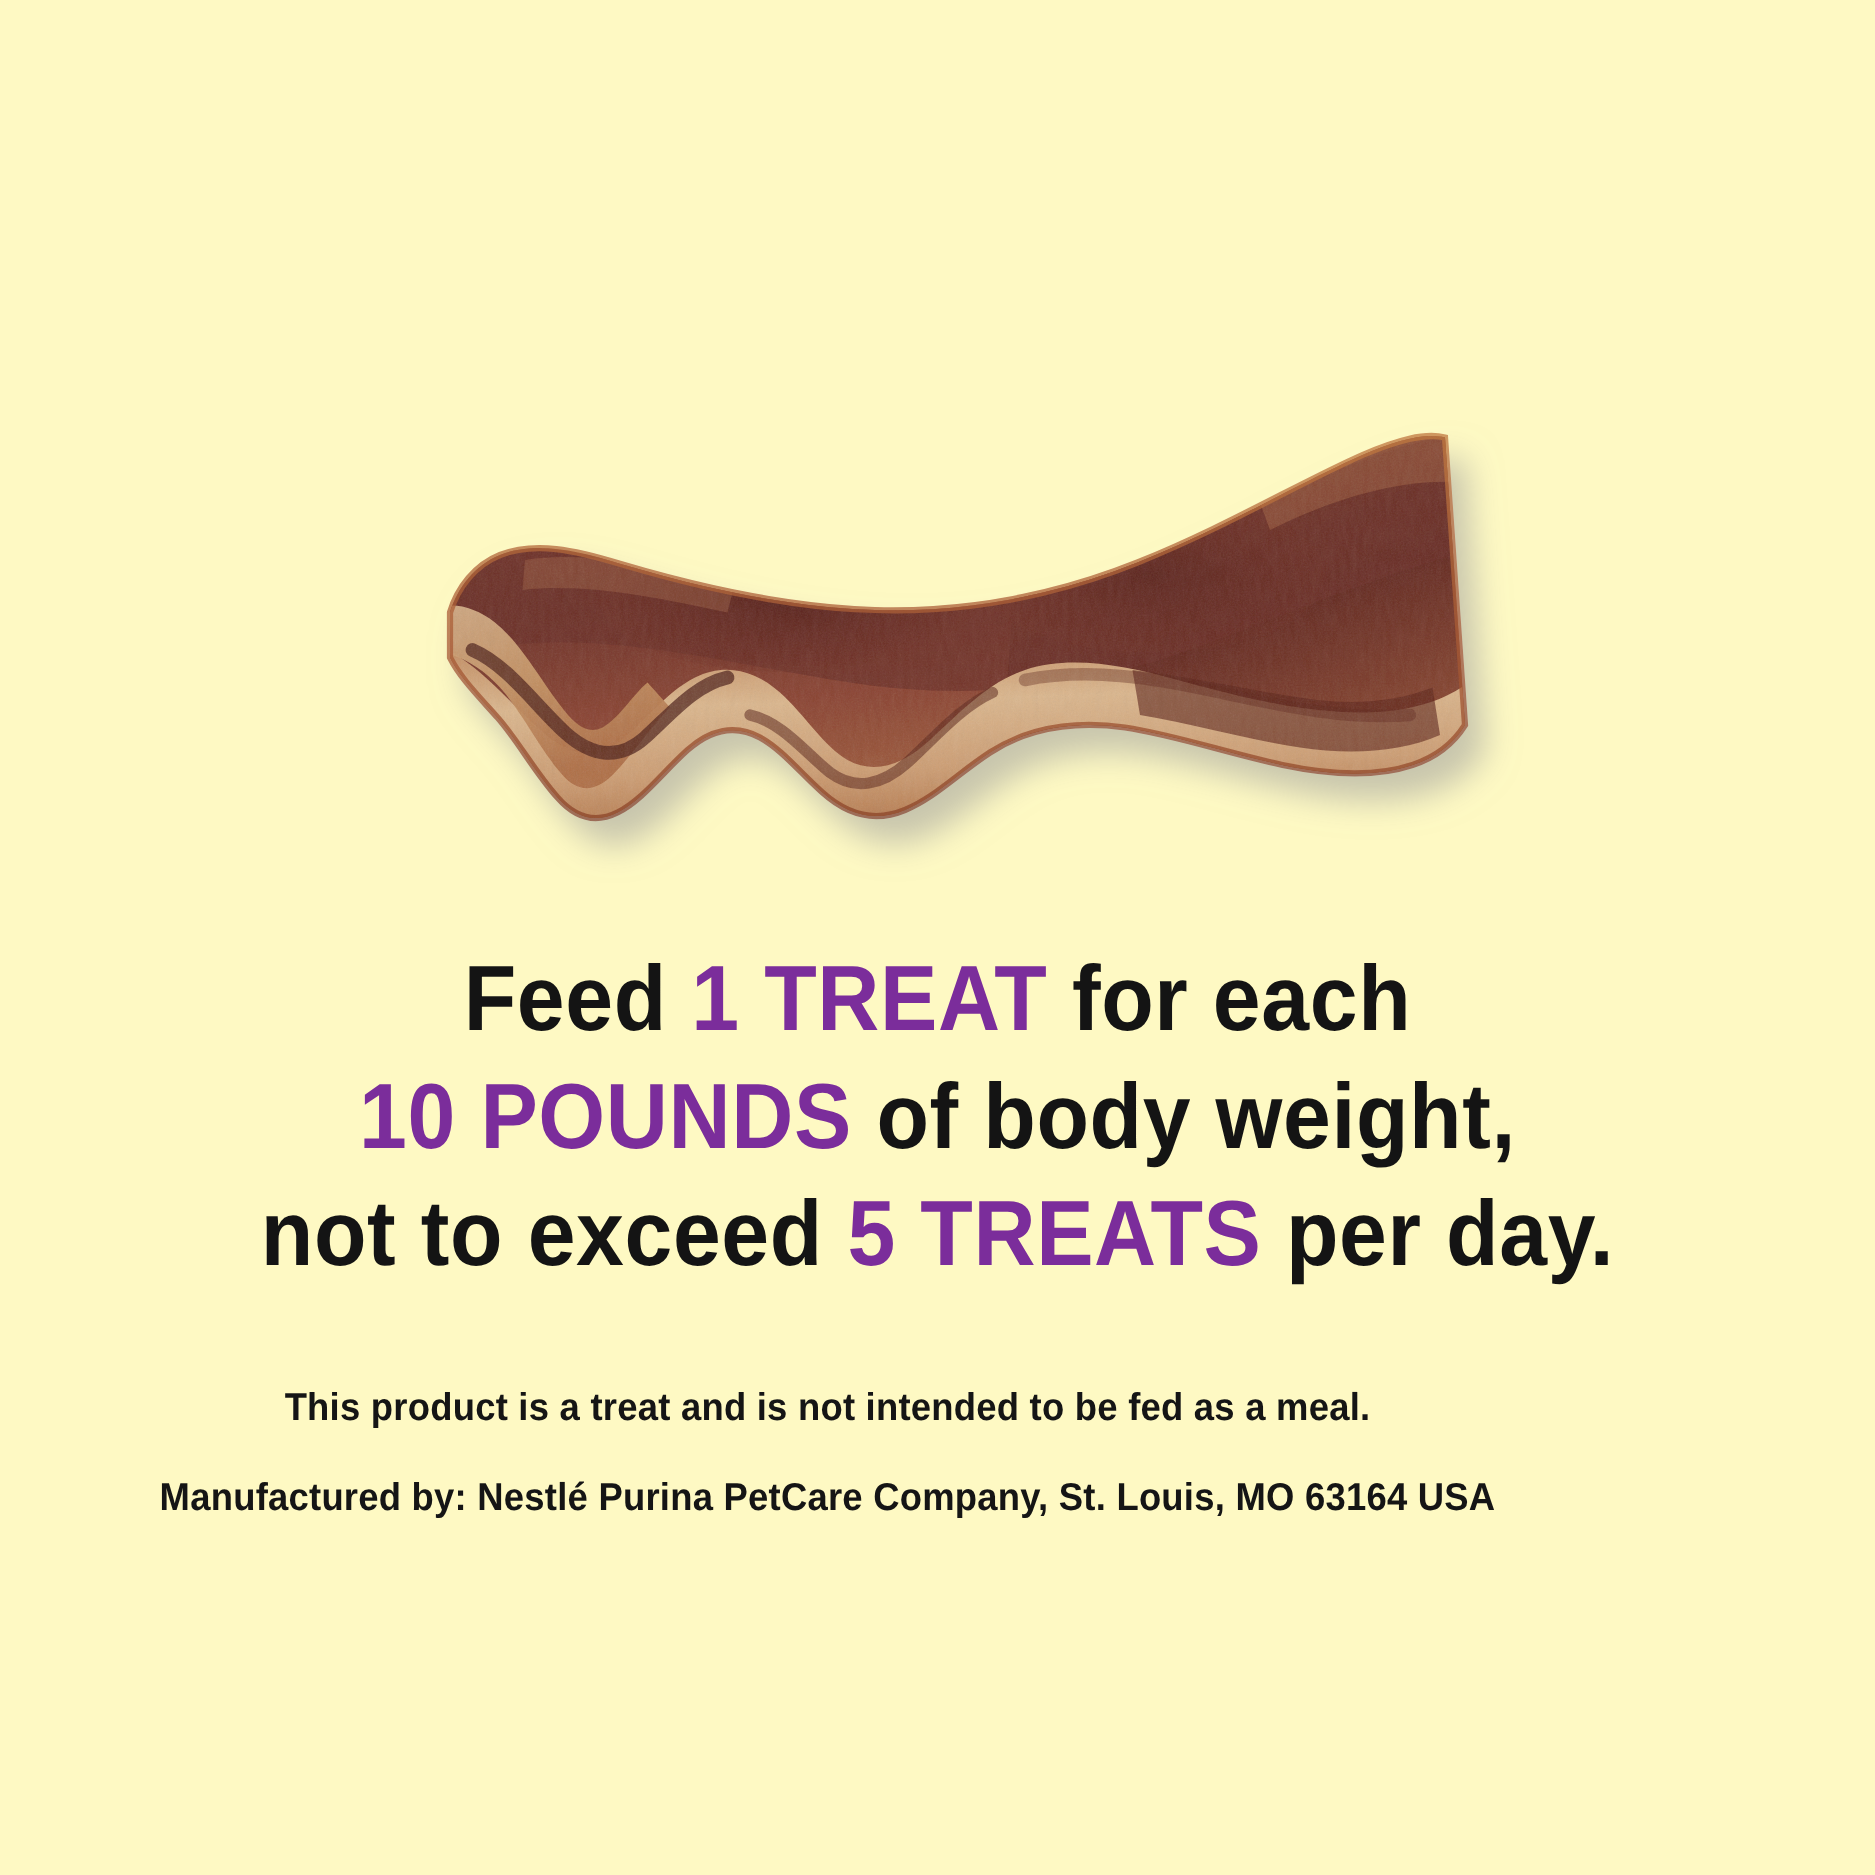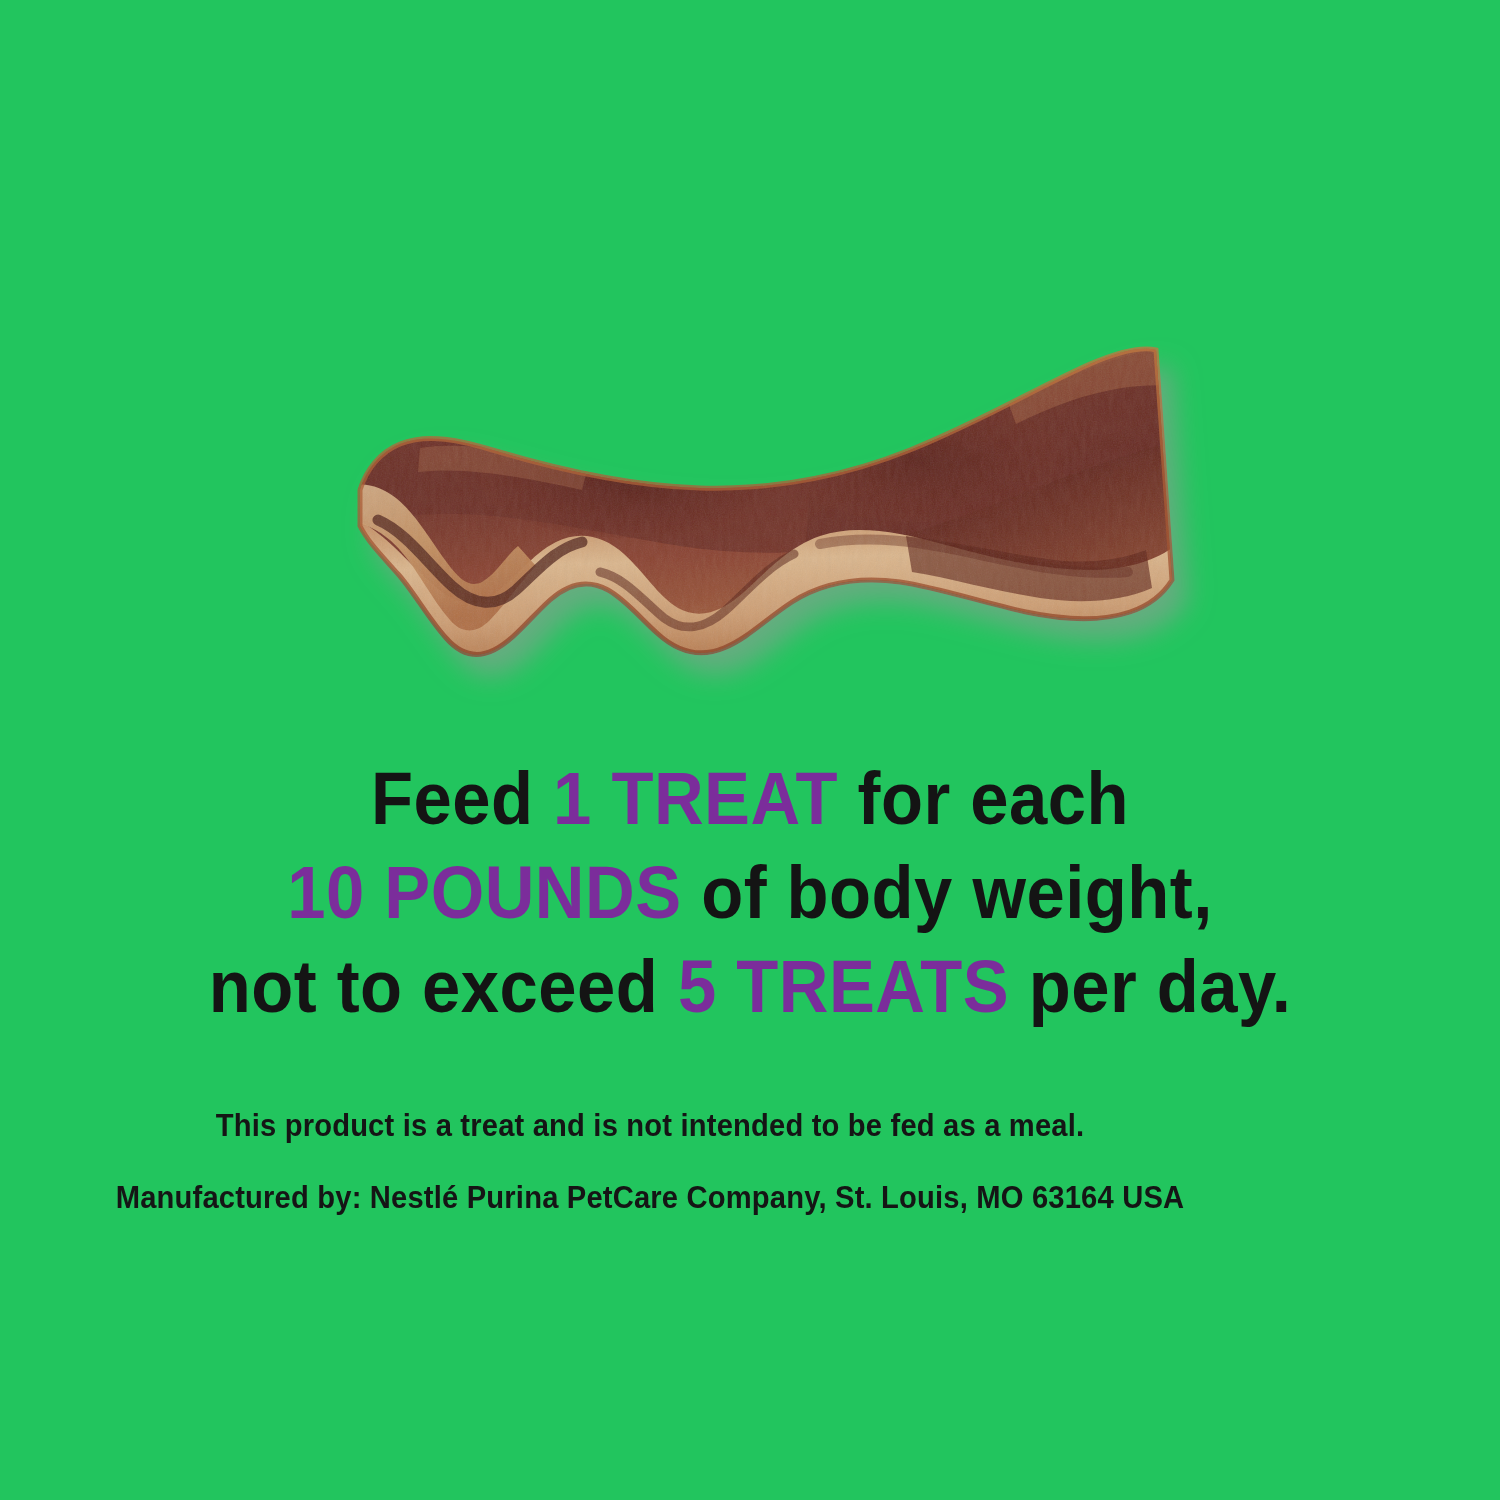--- a/index.html
+++ b/index.html
@@ -5,21 +5,21 @@
 <style>
   html, body {
     margin: 0;
     padding: 0;
     background: #ffffff;
   }
   #page {
     position: relative;
     width: 1500px;
     height: 1500px;
-    background: #22c55e;
+    background: #fef9c3;
     overflow: hidden;
     font-family: "Liberation Sans", "DejaVu Sans", sans-serif;
   }
 
   
   #product-image-area {
     position: absolute;
     left: 300px;
     top: 320px;
     width: 920px;
@@ -59,21 +59,21 @@
     color: #7B2D9B;
     font-weight: 700;
   }
   .hl-plain {
     color: #141414;
   }
 
   
   #fineprint {
     position: absolute;
-    left: 4px;
+    left: 16px;
     top: 1090px;
     width: 1292px;
     text-align: center;
   }
   .fine-line {
     display: block;
     font-family: "Liberation Sans", "DejaVu Sans", sans-serif;
     font-weight: 600;
     font-size: 31px;
     line-height: 72px;

